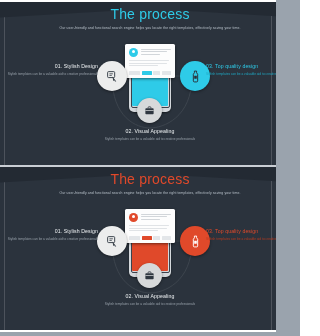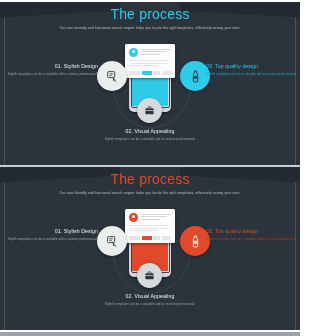--- a/index.html
+++ b/index.html
@@ -15,21 +15,21 @@
   #root {
     width: 300px;
     height: 336px;
     display: flex;
     flex-direction: column;
     background: #9aa3ad;
   }
 
   .panel {
     position: relative;
-    width: 300px;
+    width: 276px;
     height: 166px;
     background: #2b333d;
     overflow: hidden;
     border-top: 1px solid #c9ced4;
     border-bottom: 1px solid #c9ced4;
   }
   .panel.first { border-top: 2px solid #ffffff; }
   .panel.second { border-bottom: 2px solid #ffffff; }
 
   

